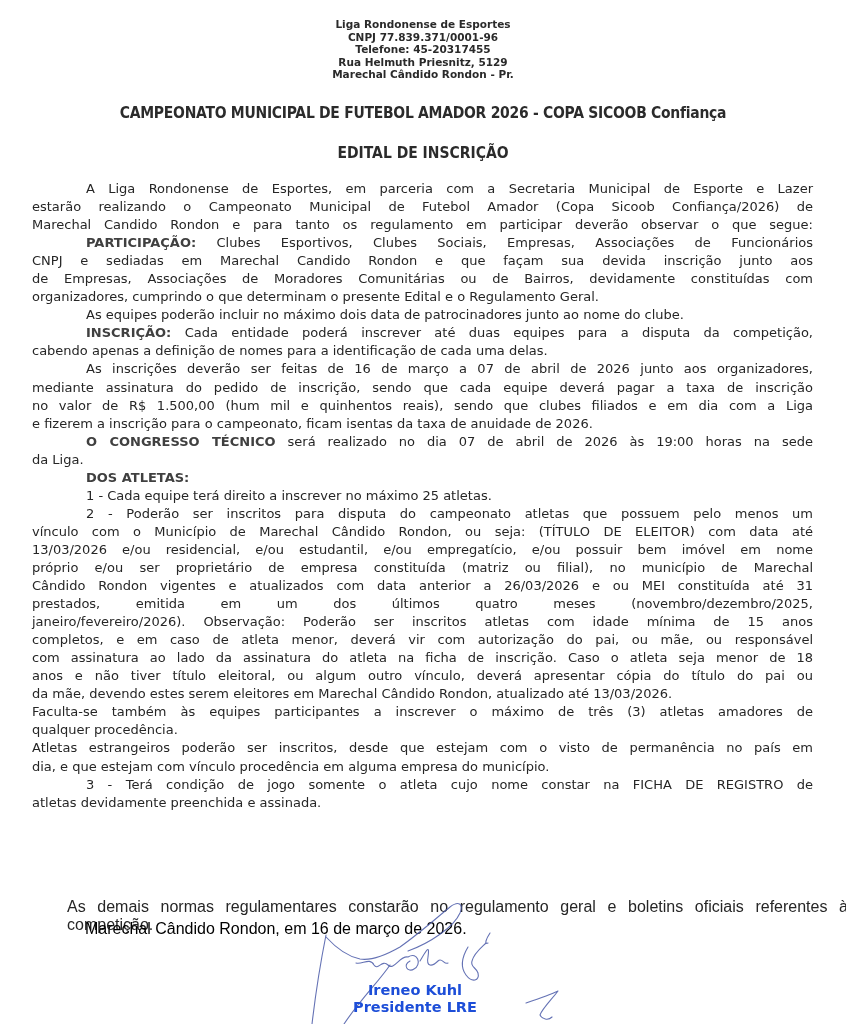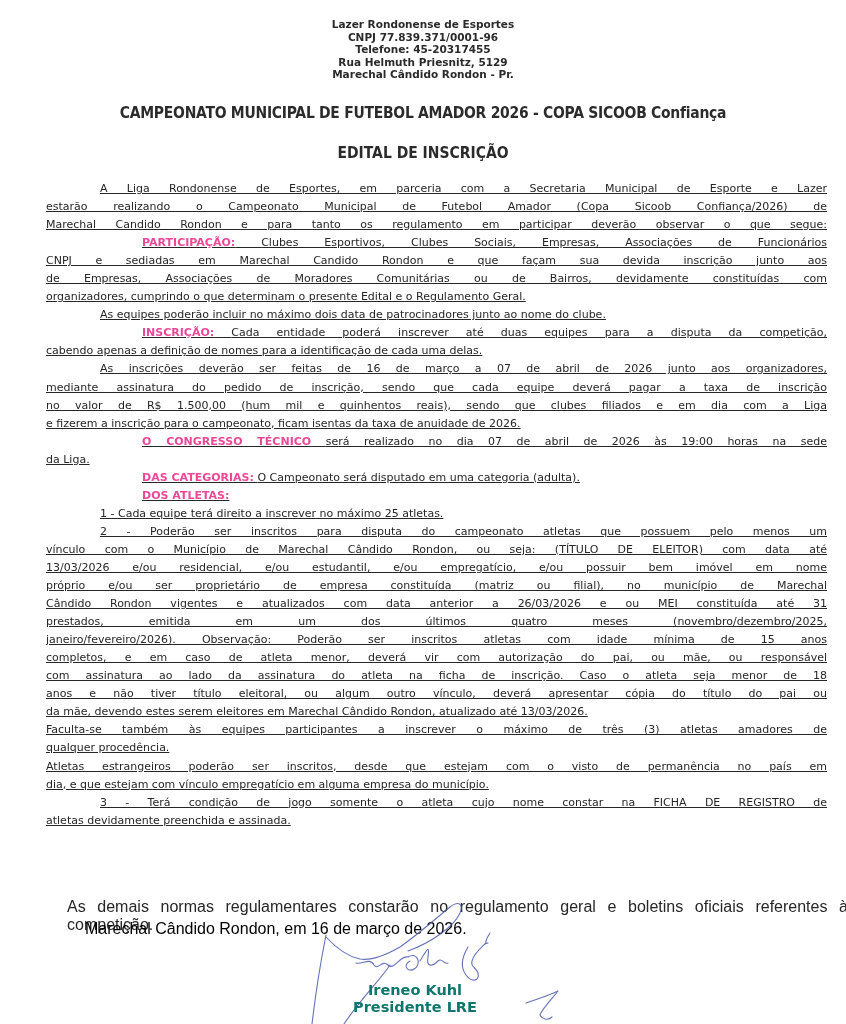--- a/index.html
+++ b/index.html
@@ -4,40 +4,40 @@
 <style>
   html, body { margin: 0; padding: 0; background: #ffffff; }
   body { width: 846px; height: 1024px; position: relative; overflow: hidden; color: #1e1e1e; }
   .letterhead { position: absolute; top: 18px; left: 0; width: 846px; text-align: center;
     font-family: "DejaVu Sans", sans-serif; font-weight: bold; font-size: 10.5px; line-height: 12.6px; color: #2a2a2a; }
   .letterhead div { white-space: nowrap; }
   .title { position: absolute; top: 104px; left: 0; width: 846px; text-align: center;
     font-family: "DejaVu Sans", sans-serif; font-weight: bold; font-size: 15px; color: #2b2b2b; letter-spacing: -0.3px; white-space: nowrap; transform: scaleX(0.93); }
   .subtitle { position: absolute; top: 144px; left: 0; width: 846px; text-align: center;
     font-family: "DejaVu Sans", sans-serif; font-weight: bold; font-size: 15px; color: #2b2b2b; transform: scaleX(0.93); }
-  .body-text { position: absolute; top: 180px; left: 46px; width: 781px;
-    font-family: "DejaVu Sans", sans-serif; font-size: 11px; line-height: 18.05px; color: #262626; text-decoration: underline; }
+  .body-text { position: absolute; top: 180px; left: 32px; width: 781px;
+    font-family: "DejaVu Sans", sans-serif; font-size: 13px; line-height: 18.05px; color: #262626; }
   .ln { white-space: nowrap; height: 18.05px; overflow: visible; }
   .ln.j { text-align: justify; text-align-last: justify; white-space: normal; height: 18.05px; }
   .ln .ind, .ind { display: inline-block; width: 54px; }
-  b { font-weight: bold; color: #ec4899; margin-left: 42px; }
+  b { font-weight: bold; color: #404040; }
   .closing { position: absolute; top: 898px; left: 32px; width: 781px;
     font-family: "Liberation Sans", sans-serif; font-size: 16px; line-height: 18px; color: #262626; margin-left: 35px; }
   .closing .ln { transform-origin: left; }
   .place-date { position: absolute; top: 920px; left: 85px; font-family: "Liberation Sans", sans-serif; font-size: 16px; color: #000000; white-space: nowrap; }
   .sig-name { position: absolute; top: 982px; left: 0; width: 846px; text-align: center; padding-left: 0;
-    font-family: "DejaVu Sans", sans-serif; font-weight: bold; font-size: 14.5px; line-height: 17px; color: #0f766e; }
+    font-family: "DejaVu Sans", sans-serif; font-weight: bold; font-size: 14.5px; line-height: 17px; color: #1d4ed8; }
   .sig-name div { position: relative; left: -8px; }
   .signature { position: absolute; left: 290px; top: 895px; width: 280px; height: 129px; pointer-events: none; }
 </style>
 </head>
 <body>
 
 <div class="letterhead">
-  <div>Lazer Rondonense de Esportes</div>
+  <div>Liga Rondonense de Esportes</div>
   <div>CNPJ 77.839.371/0001-96</div>
   <div>Telefone: 45-20317455</div>
   <div>Rua Helmuth Priesnitz, 5129</div>
   <div>Marechal Cândido Rondon - Pr.</div>
 </div>
 
 <div class="title">CAMPEONATO MUNICIPAL DE FUTEBOL AMADOR 2026 - COPA SICOOB Confiança</div>
 <div class="subtitle">EDITAL DE INSCRIÇÃO</div>
 
 <div class="body-text">
@@ -50,38 +50,37 @@
   <div class="ln"><span>organizadores, cumprindo o que determinam o presente Edital e o Regulamento Geral.</span></div>
   <div class="ln"><span class="ind"></span><span>As equipes poderão incluir no máximo dois data de patrocinadores junto ao nome do clube.</span></div>
   <div class="ln j"><span class="ind"></span><b>INSCRIÇÃO:</b> <span>Cada entidade poderá inscrever até duas equipes para a disputa da competição,</span></div>
   <div class="ln"><span>cabendo apenas a definição de nomes para a identificação de cada uma delas.</span></div>
   <div class="ln j"><span class="ind"></span><span>As inscrições deverão ser feitas de 16 de março a 07 de abril de 2026 junto aos organizadores,</span></div>
   <div class="ln j"><span>mediante assinatura do pedido de inscrição, sendo que cada equipe deverá pagar a taxa de inscrição</span></div>
   <div class="ln j"><span>no valor de R$ 1.500,00 (hum mil e quinhentos reais), sendo que  clubes filiados e em dia com a Liga</span></div>
   <div class="ln"><span>e fizerem a inscrição para o campeonato, ficam isentas da taxa de anuidade de 2026.</span></div>
   <div class="ln j"><span class="ind"></span><b>O CONGRESSO TÉCNICO</b> <span>será realizado no dia 07 de abril de 2026 às 19:00 horas na sede</span></div>
   <div class="ln"><span>da Liga.</span></div>
-  <div class="ln"><span class="ind"></span><b>DAS CATEGORIAS:</b> <span>O Campeonato será disputado em uma categoria (adulta).</span></div>
   <div class="ln"><span class="ind"></span><b>DOS ATLETAS:</b></div>
   <div class="ln"><span class="ind"></span><span>1 - Cada equipe terá direito a inscrever no máximo 25 atletas.</span></div>
   <div class="ln j"><span class="ind"></span><span>2 - Poderão ser inscritos para disputa do campeonato atletas que possuem pelo menos um</span></div>
   <div class="ln j"><span>vínculo com o Município de Marechal Cândido Rondon, ou seja: (TÍTULO DE ELEITOR) com data até</span></div>
   <div class="ln j"><span>13/03/2026 e/ou residencial, e/ou estudantil, e/ou empregatício, e/ou possuir bem imóvel em nome</span></div>
   <div class="ln j"><span>próprio e/ou ser proprietário de empresa constituída (matriz ou filial), no município de Marechal</span></div>
   <div class="ln j"><span>Cândido Rondon vigentes e atualizados com data anterior a 26/03/2026 e ou MEI constituída até 31</span></div>
   <div class="ln j"><span>prestados, emitida em um dos últimos quatro meses (novembro/dezembro/2025,</span></div>
   <div class="ln j"><span>janeiro/fevereiro/2026).  Observação: Poderão ser inscritos atletas com idade mínima de 15 anos</span></div>
   <div class="ln j"><span>completos, e em caso de atleta menor, deverá vir com autorização do pai, ou mãe, ou responsável</span></div>
   <div class="ln j"><span>com assinatura ao lado da assinatura do atleta na ficha de inscrição. Caso o atleta seja menor de 18</span></div>
   <div class="ln j"><span>anos e não tiver título eleitoral, ou algum outro vínculo, deverá apresentar cópia do título do pai ou</span></div>
   <div class="ln"><span>da mãe, devendo estes serem eleitores em Marechal Cândido Rondon, atualizado até 13/03/2026.</span></div>
   <div class="ln j"><span>Faculta-se também às equipes participantes a inscrever o máximo de três (3) atletas amadores de</span></div>
   <div class="ln"><span>qualquer procedência.</span></div>
   <div class="ln j"><span>Atletas estrangeiros poderão ser inscritos, desde que estejam com o visto de permanência no país em</span></div>
-  <div class="ln"><span>dia, e que estejam com vínculo empregatício em alguma empresa do município.</span></div>
+  <div class="ln"><span>dia, e que estejam com vínculo procedência em alguma empresa do município.</span></div>
   <div class="ln j"><span class="ind"></span><span>3 - Terá condição de jogo somente o atleta cujo nome constar na FICHA DE REGISTRO de</span></div>
   <div class="ln"><span>atletas devidamente preenchida e assinada.</span></div>
 </div>
 
 <div class="closing">
   <div class="ln j" style="transform: scaleX(1);"><span>As demais normas regulamentares constarão no regulamento geral e boletins oficiais referentes à</span></div>
   <div class="ln"><span>competição.</span></div>
 </div>
 
 <div class="place-date">Marechal Cândido Rondon, em 16 de março de 2026.</div>

